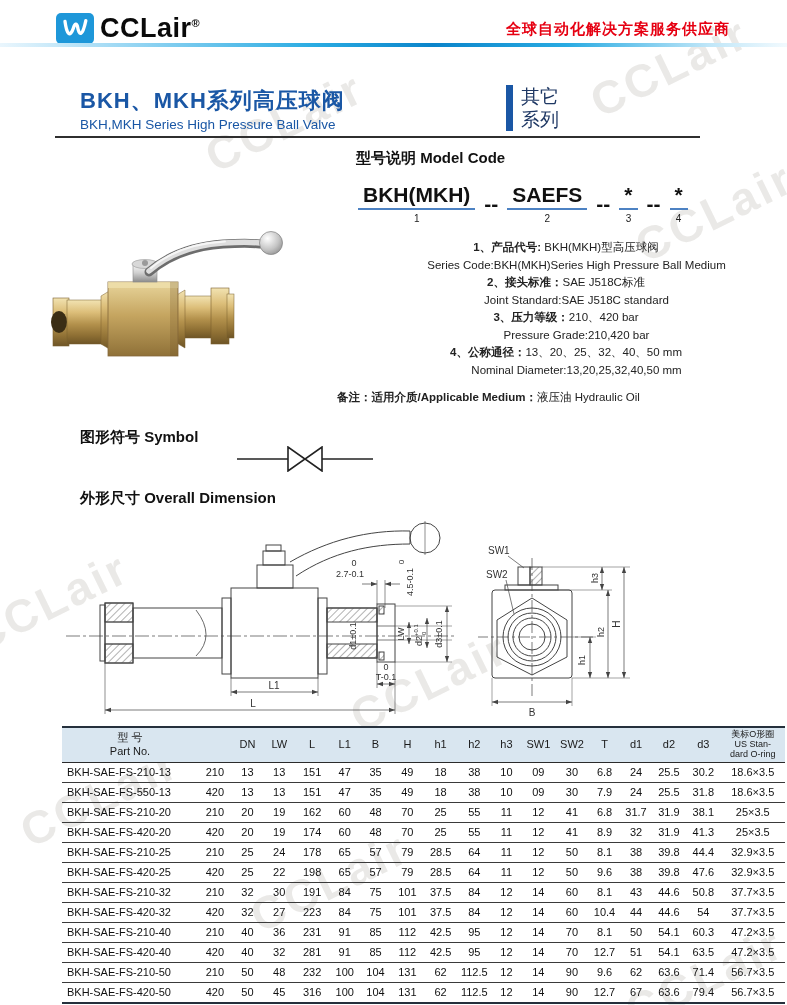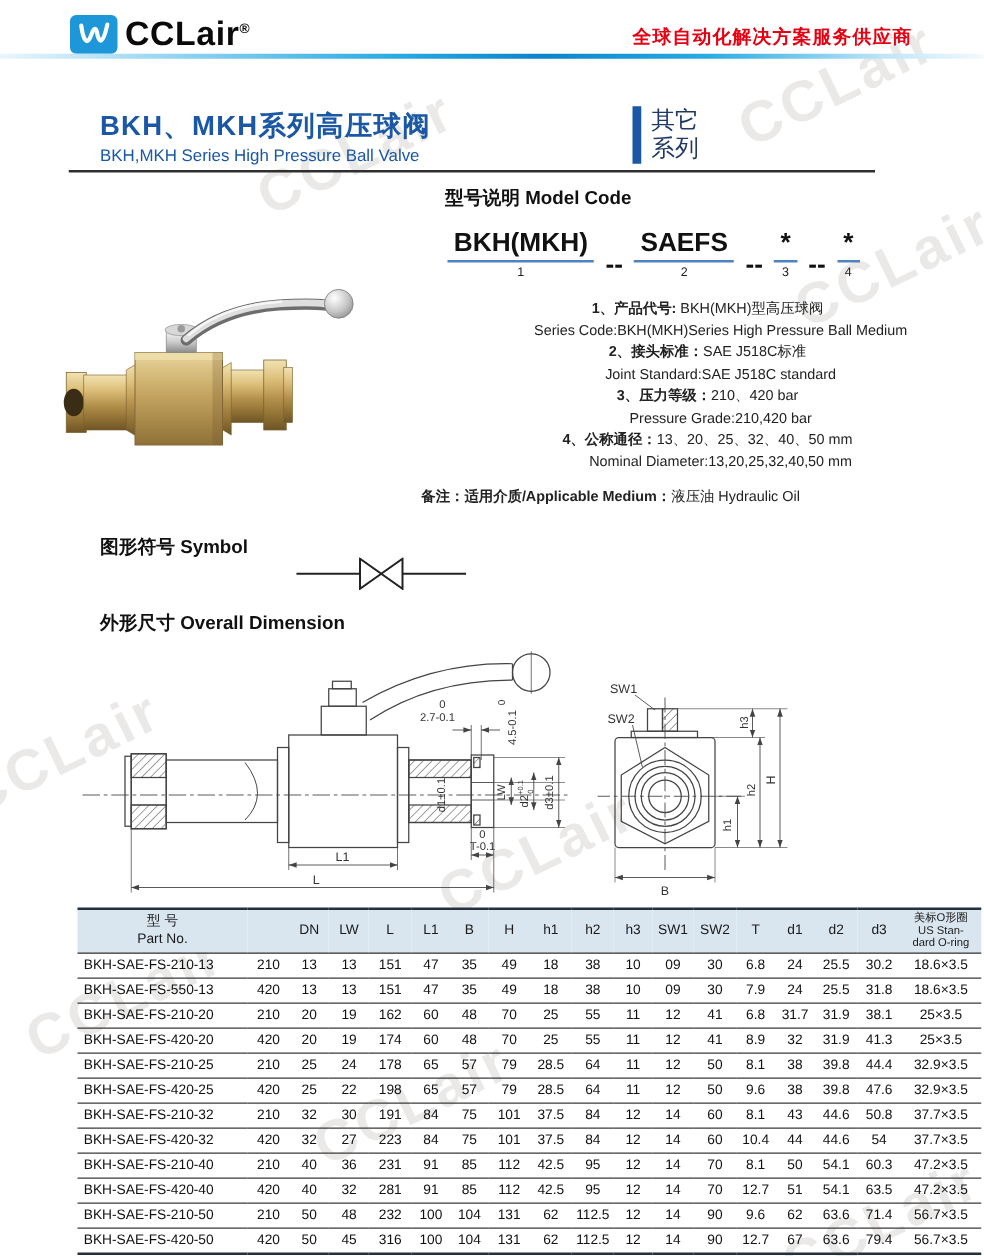--- a/index.html
+++ b/index.html
@@ -20,21 +20,21 @@
   
   .title-zh{left:80px;top:86px;font-size:22px;font-weight:bold;color:#1a57a5;letter-spacing:1px;}
   .title-en{left:80px;top:117px;font-size:13.5px;color:#1a57a5;}
   .side-tab{left:506px;top:85px;display:flex;}
   .side-bar{width:7px;height:46px;background:#1a57a5;margin-right:8px;}
   .side-txt{font-family:"Liberation Serif","DejaVu Serif",serif;font-size:19px;line-height:23px;color:#1f3864;}
   .title-rule{left:55px;top:136px;width:645px;height:2px;background:#2f2f2f;}
   
   .sec-h{font-size:15px;font-weight:bold;color:#111;}
   
-  .formula{left:358px;top:183px;display:flex;align-items:flex-end;gap:9px;font-size:21px;font-weight:bold;color:#111;}
+  .formula{left:358px;top:183px;display:flex;align-items:center;gap:9px;font-size:21px;font-weight:bold;color:#111;}
   .fpart{display:flex;flex-direction:column;align-items:center;}
   .fpart .txt{padding:0 5px 1px;border-bottom:2.5px solid #4d82c3;line-height:24px;}
   .fpart .num{font-size:10px;font-weight:normal;margin-top:3px;color:#222;}
   .fsep{line-height:24px;}
   .mc-items{left:352px;top:239px;width:428px;font-size:11.5px;line-height:17.5px;color:#222;text-align:center;}
   .mc-en{padding-left:21px;}
   .b{font-weight:bold;}
   .mc-note{left:337px;top:390px;font-size:11.5px;color:#222;}
   
   .dwg text{font-family:"Liberation Sans",sans-serif;fill:#333;}

